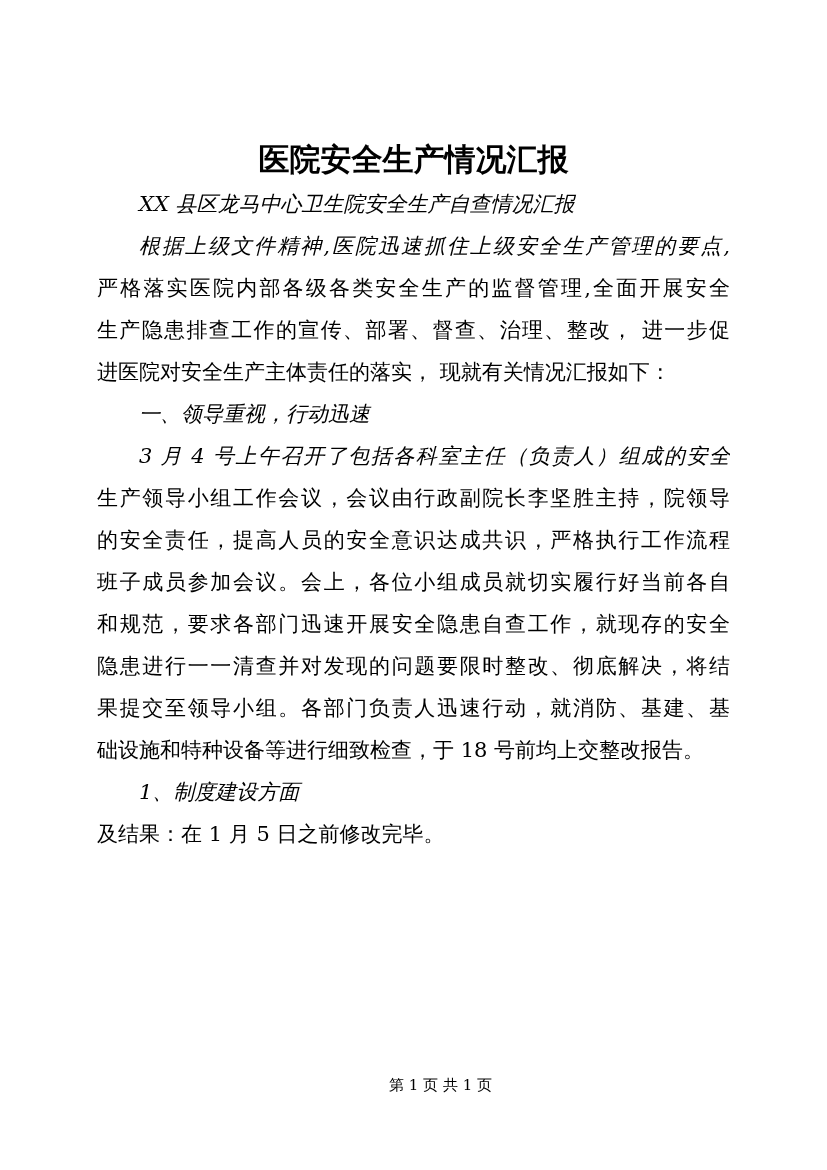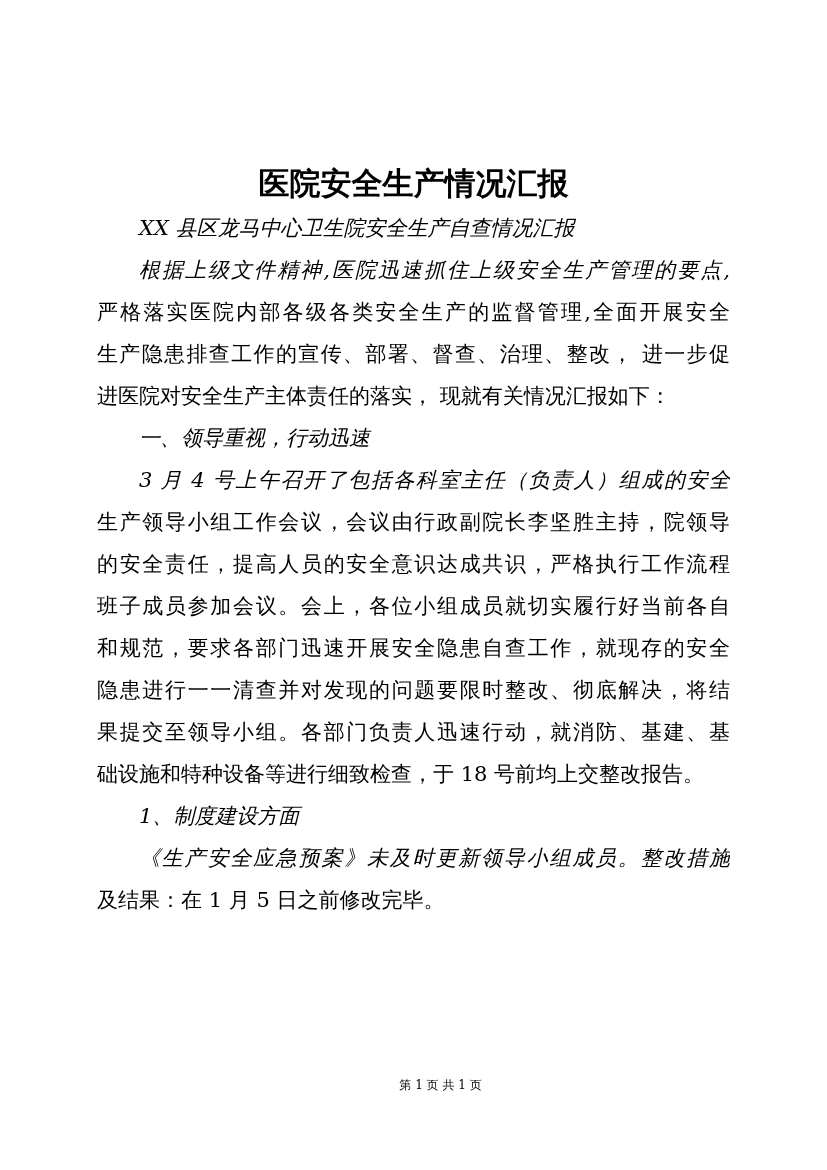--- a/index.html
+++ b/index.html
@@ -12,21 +12,21 @@
     width: 827px;
     height: 1170px;
     background: #ffffff;
     color: #000000;
     font-family: "DejaVu Serif", "Liberation Serif", serif;
     overflow: hidden;
   }
   .content {
     position: absolute;
     left: 97px;
-    top: 160px;
+    top: 136px;
     width: 633px;
   }
   .doc-title {
     margin: 0 0 1px 0;
     font-size: 31px;
     line-height: 46px;
     font-weight: 700;
     text-align: center;
   }
   .para { margin: 0; padding: 0; }
@@ -40,21 +40,21 @@
     white-space: pre-wrap;
   }
   .line.last { text-align-last: auto; }
   .line.indent { text-indent: 42px; font-style: italic; }
   .footer {
     position: absolute;
     left: 124px;
     top: 1074px;
     width: 633px;
     text-align: center;
-    font-size: 12px;
+    font-size: 15px;
     line-height: 22px;
   }
 </style>
 </head>
 <body>
 
 <div class="page">
   <div class="content">
     <h1 class="doc-title">医院安全生产情况汇报</h1>
 
@@ -85,21 +85,20 @@
         <div class="line">果提交至领导小组。各部门负责人迅速行动，就消防、基建、基</div>
         <div class="line last">础设施和特种设备等进行细致检查，于 18 号前均上交整改报告。</div>
       </div>
 
 
       <div class="para">
         <div class="line indent last">1、制度建设方面</div>
       </div>
 
       <div class="para">
-        <div class="line indent">《生产安全应急预案》未及时更新领导小组成员。整改措施</div>
         <div class="line last">及结果：在 1 月 5 日之前修改完毕。</div>
       </div>
 
     </div>
   </div>
 
   <div class="footer">
     <span>第 1 页  共 1 页</span>
   </div>
 </div>

